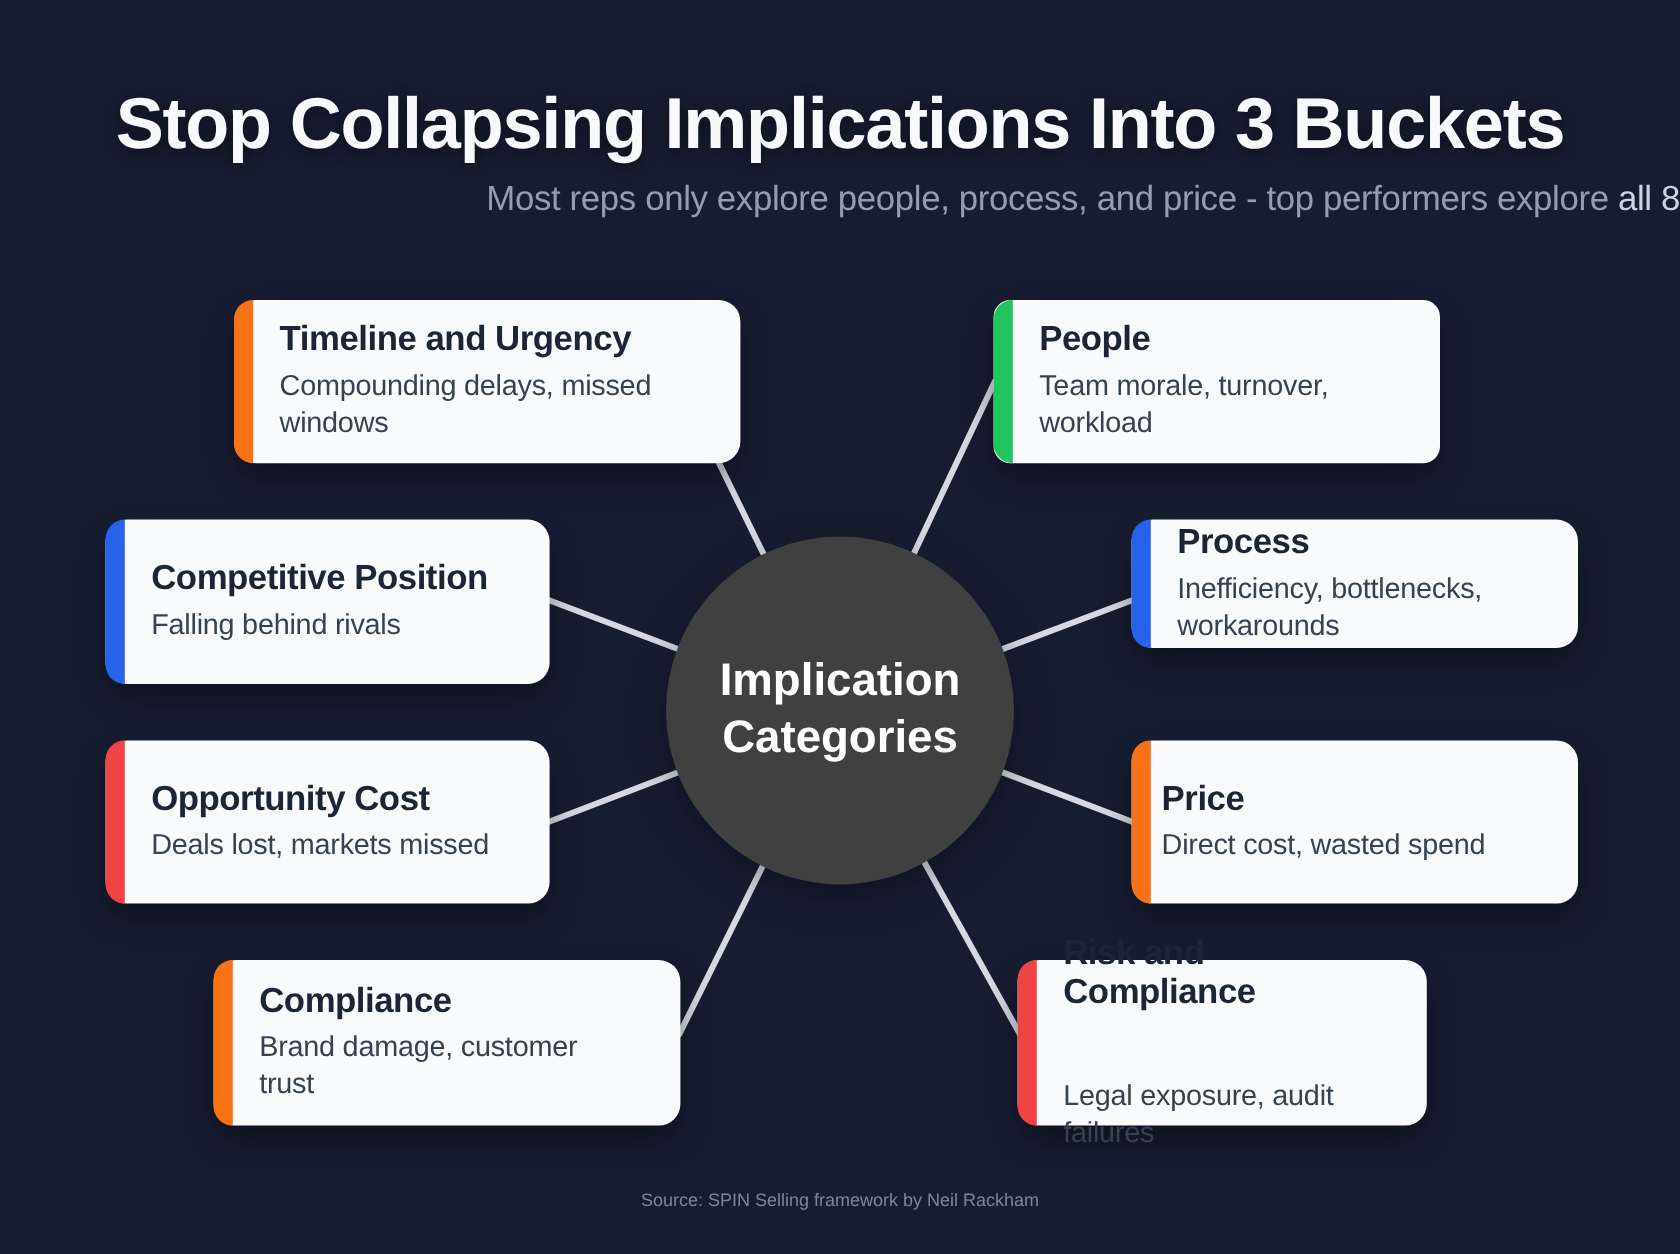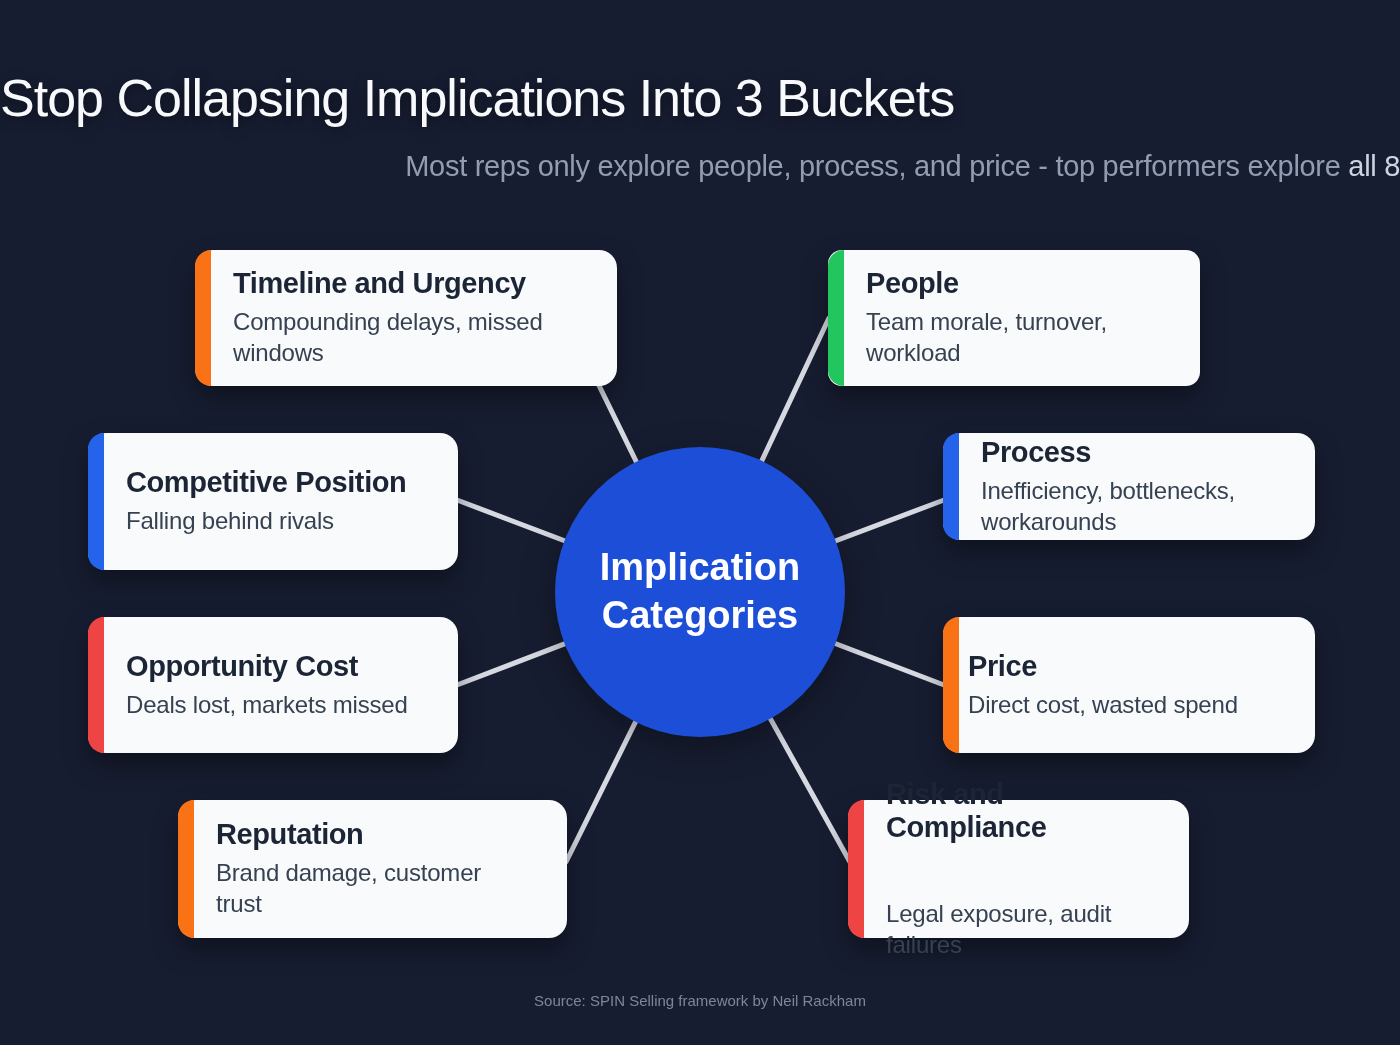--- a/index.html
+++ b/index.html
@@ -9,23 +9,24 @@
     width: 1400px;
     height: 1045px;
     margin: 0 auto;
     background: #171d31;
     overflow: hidden;
     font-family: "Liberation Sans", "DejaVu Sans", sans-serif;
   }
   .title {
     position: absolute;
     top: 68px; left: 0; right: 0;
+    text-align: center;
     color: #f7f9fc;
-    font-size: 52px;
-    font-weight: normal;
+    font-size: 60px;
+    font-weight: bold;
     letter-spacing: -1px;
     text-shadow: 0 3px 12px rgba(0,0,0,0.5);
   }
   .subtitle {
     position: absolute;
     top: 150px; left: 0; right: 0;
     text-align: right;
     color: #939db1;
     font-size: 29px;
     letter-spacing: -0.3px;
@@ -126,21 +127,21 @@
   </div>
 
   <div class="card" style="left:88px; top:617px; width:370px; height:136px;">
     <span class="accent" style="background-color: rgb(239, 68, 68);"></span>
     <h3>Opportunity Cost</h3>
     <p>Deals lost, markets missed</p>
   </div>
 
   <div class="card" style="left:178px; top:800px; width:389px; height:138px;">
     <span class="accent" style="background-color: rgb(249, 115, 22);"></span>
-    <h3>Reputation</h3>
+    <h3>Compliance</h3>
     <p>Brand damage, customer trust</p>
   </div>
 
   <div class="card" style="left:828px; top:250px; width:372px; height:136px;border-radius:14px;">
     <span class="accent" style="background-color: rgb(34, 197, 94);"></span>
     <h3>People</h3>
     <p>Team morale, turnover, workload</p>
   </div>
 
   <div class="card" style="left:943px; top:433px; width:372px; height:107px;">
@@ -154,20 +155,20 @@
     <h3>Price</h3>
     <p>Direct cost, wasted spend</p>
   </div>
 
   <div class="card" style="left:848px; top:800px; width:341px; height:138px;gap:48px;">
     <span class="accent" style="background-color: rgb(239, 68, 68);"></span>
     <h3>Risk and Compliance</h3>
     <p>Legal exposure, audit failures</p>
   </div>
 
-  <div class="circle" style="background-color: #1d4ed8;">
+  <div class="circle" style="background-color: #404040;">
     <span>Implication</span>
     <span>Categories</span>
   </div>
 
   <div class="footer">Source: SPIN Selling framework by Neil Rackham</div>
 
 </div>
 
 </body></html>

